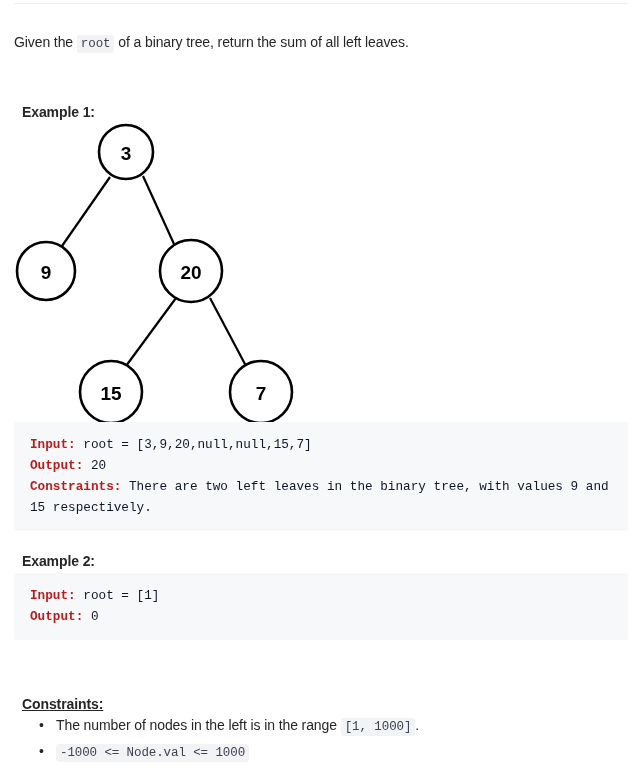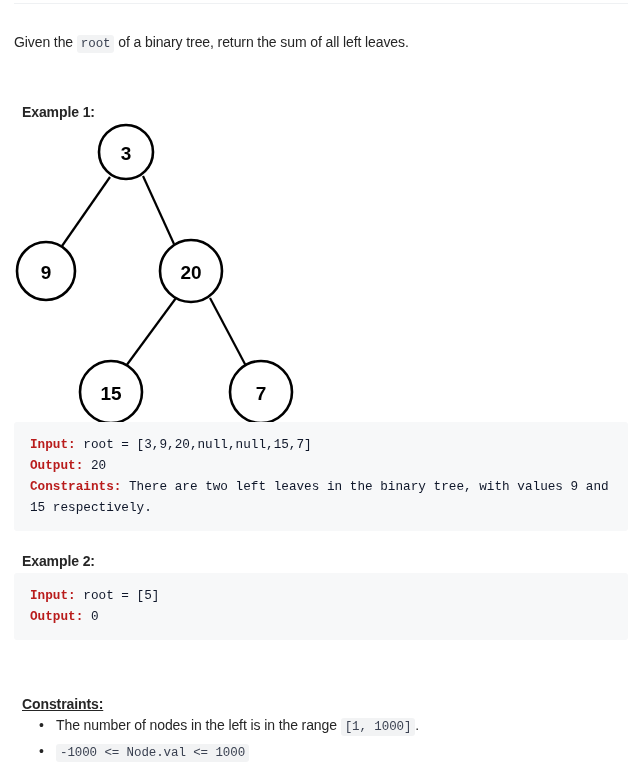--- a/index.html
+++ b/index.html
@@ -171,21 +171,21 @@
       <text class="node-label" x="261" y="283">7</text>
     </svg>
   </div>
 
   <div class="codeblock" id="codeblock-1"><span class="code-key">Input:</span><span class="code-val"> root = [3,9,20,null,null,15,7]</span>
 <span class="code-key">Output:</span><span class="code-val"> 20</span>
 <span class="code-key">Constraints:</span><span class="code-val"> There are two left leaves in the binary tree, with values 9 and 15 respectively.</span></div>
 
   <h3 class="heading" id="heading-ex2">Example 2:</h3>
 
-  <div class="codeblock" id="codeblock-2"><span class="code-key">Input:</span><span class="code-val"> root = [5]</span>
+  <div class="codeblock" id="codeblock-2"><span class="code-key">Input:</span><span class="code-val"> root = [1]</span>
 <span class="code-key">Output:</span><span class="code-val"> 0</span></div>
 
   <h3 class="heading" id="heading-constraints">Constraints:</h3>
 
   <ul class="constraints-list">
     <li><span>The number of nodes in the left is in the range </span><code class="inline">[1, 1000]</code><span>.</span></li>
     <li><span></span><code class="inline">-1000 &lt;= Node.val &lt;= 1000</code><span></span></li>
   </ul>
 
 </div>

